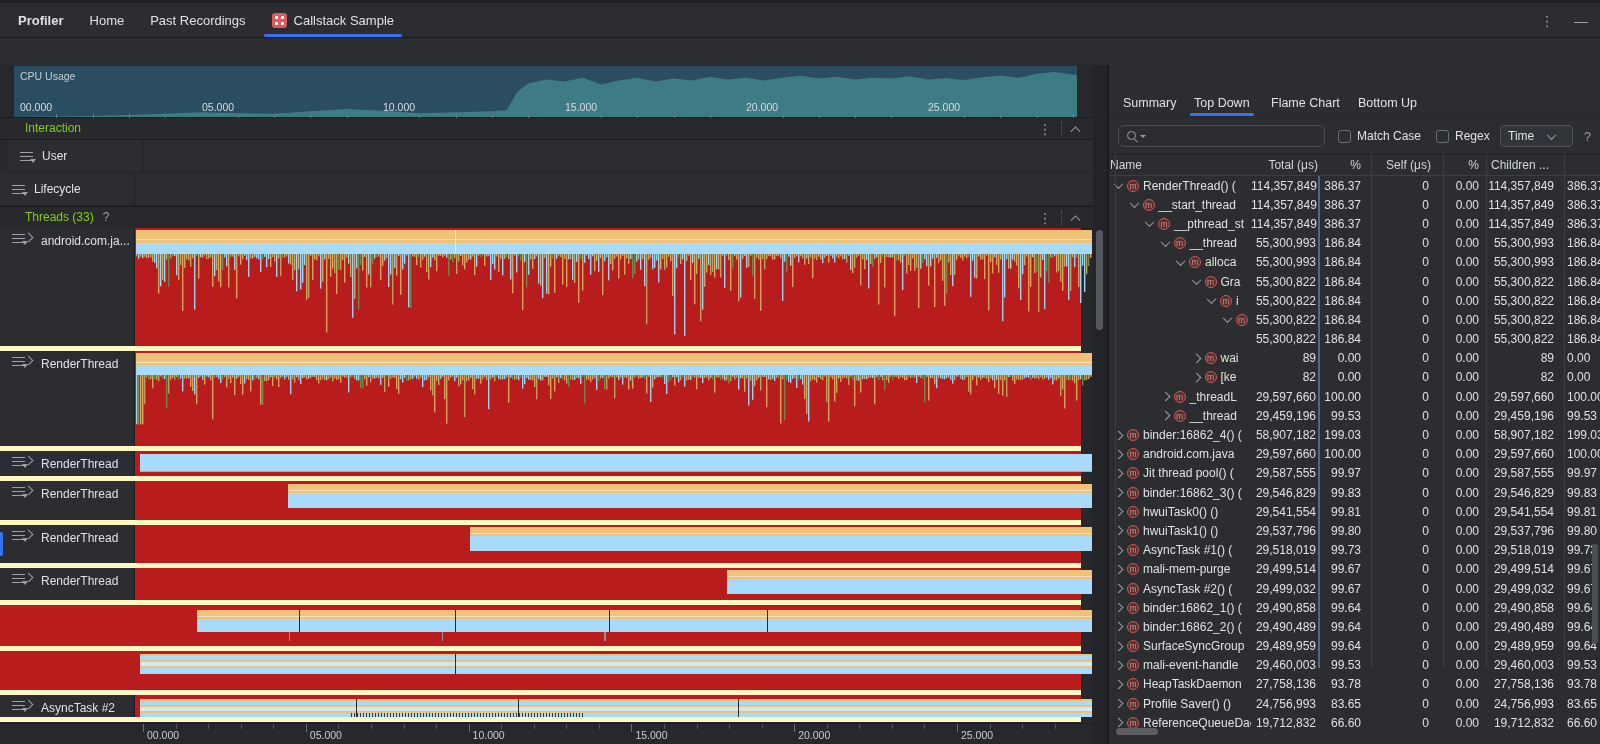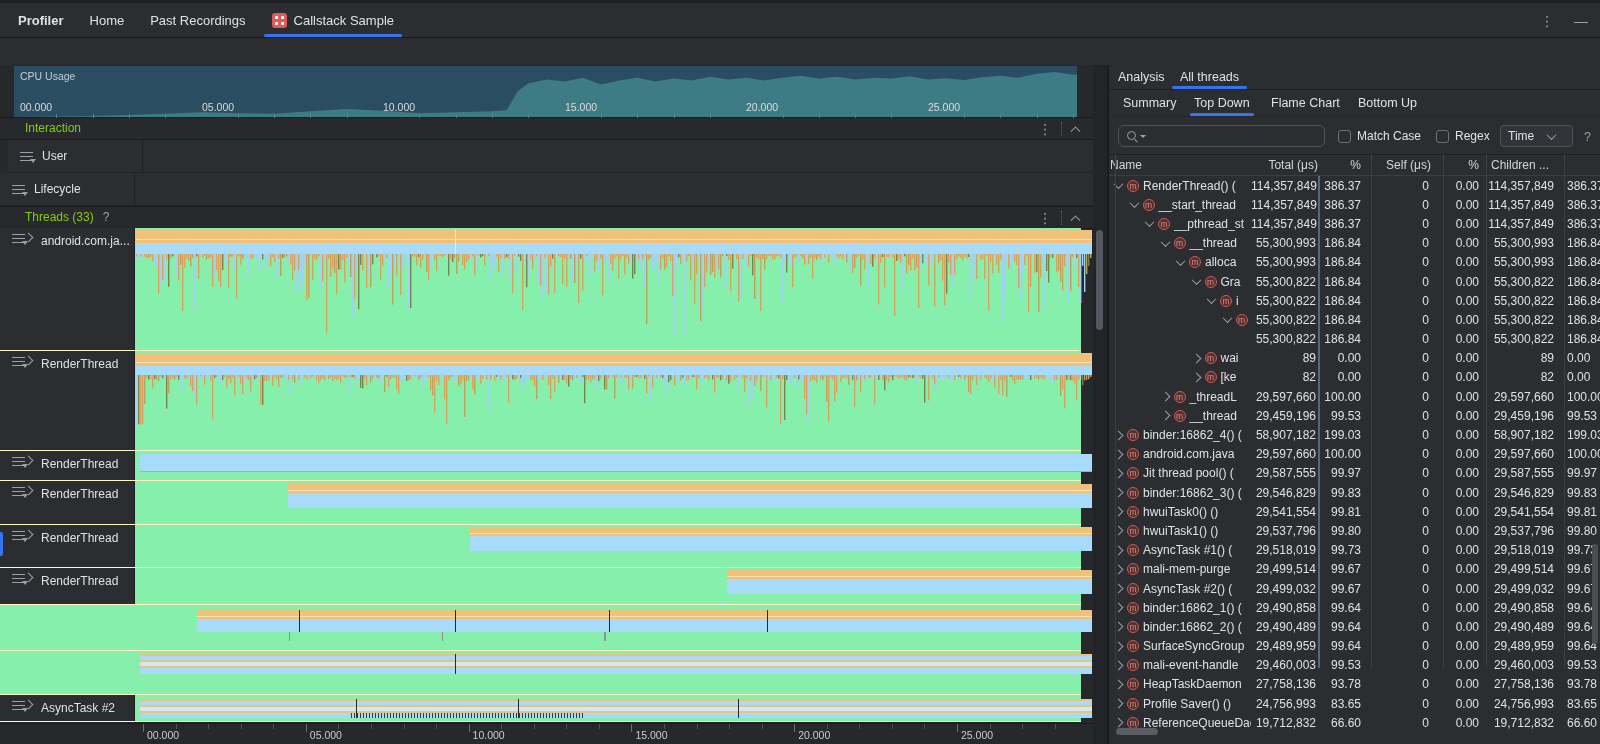--- a/index.html
+++ b/index.html
@@ -36,21 +36,21 @@
   .chev{display:inline-block;width:6px;height:6px;border-right:1.5px solid #9da0a8;border-bottom:1.5px solid #9da0a8;}
   .chev.up{transform:rotate(-135deg) translate(-2px,-2px);}
   .chev.right{transform:rotate(-45deg);}
   .help-q{color:#9da0a8;margin-left:9px;}
   .lane{position:absolute;left:0;right:0;background:#2b2d30;border-bottom:1px solid #222427;box-sizing:border-box;}
   .lane-label{position:absolute;left:0;top:0;bottom:0;width:135px;border-right:1px solid #1e1f22;box-sizing:border-box;display:flex;align-items:center;}
   .track-icon{position:relative;width:13px;height:9px;margin-left:12px;flex:none;
     background:repeating-linear-gradient(to bottom,#9da0a8 0 1.4px,transparent 1.4px 3.8px);}
   .track-icon::after{content:"";position:absolute;right:-3px;bottom:-2px;width:0;height:0;border-left:3px solid transparent;border-right:3px solid transparent;border-top:4px solid #9da0a8;}
   .lane-name{margin-left:9px;white-space:nowrap;overflow:hidden;color:#dfe1e5;}
-  .thread-row{position:absolute;left:0;right:12px;background:#86efac;border-bottom:1px solid #fef9c3;box-sizing:border-box;}
+  .thread-row{position:absolute;left:0;right:12px;background:#b91c1c;border-bottom:5px solid #fef9c3;box-sizing:border-box;}
   .thread-row .row-label{position:absolute;left:0;top:0;bottom:0;width:135px;background:#2b2d30;border-right:1px solid #1e1f22;box-sizing:border-box;display:flex;align-items:flex-start;padding-top:6px;}
   .tall .row-label{align-items:flex-start;}
   .timeline{position:absolute;left:136px;top:0;bottom:0;width:956px;overflow:hidden;}
   .axis{position:absolute;left:0;right:0;bottom:0;height:21px;background:#26282b;border-top:1px solid #1a1b1e;box-sizing:border-box;}
   .axis .minor{position:absolute;top:0;width:1px;height:5px;background:#4e5157;}
   .axis .major{position:absolute;top:0;width:1px;height:8px;background:#6a6e74;}
   .axis .alabel{position:absolute;top:5px;font-size:10.5px;color:#c9cdd3;}
   .vscroll-gutter{position:absolute;top:65px;left:1093px;width:15px;bottom:0;background:#232428;border-right:1px solid #1a1b1e;box-sizing:border-box;}
   .vscroll-thumb{position:absolute;left:3px;width:7px;border-radius:4px;background:#55585e;}
   .active-stripe{position:absolute;left:0;width:3px;height:24px;background:#3574f0;border-radius:0 2px 2px 0;z-index:5;}
@@ -1301,24 +1301,20 @@
         <span class="minor" style="left: 1022.1px;"></span>
         <span class="minor" style="left: 1054.7px;"></span>
       </div>
   </section>
 
   <div class="vscroll-gutter">
     <div class="vscroll-thumb" style="top:165px;height:100px;"></div>
   </div>
 
   <section class="right-panel">
-    <div class="rtabs" id="rtabs">
-        <div class="rtab" style="left: 9px;">Analysis</div>
-        <div class="rtab active" style="left: 71px;">All threads</div>
-      </div>
     <div class="subtabs" id="subtabs">
         <div class="subtab" style="left: 14px;">Summary</div>
         <div class="subtab active" style="left: 85px;">Top Down</div>
         <div class="subtab" style="left: 162px;">Flame Chart</div>
         <div class="subtab" style="left: 249px;">Bottom Up</div>
       </div>
 
     <div class="searchrow">
       <div class="search-box">
         <span class="mag"></span>

